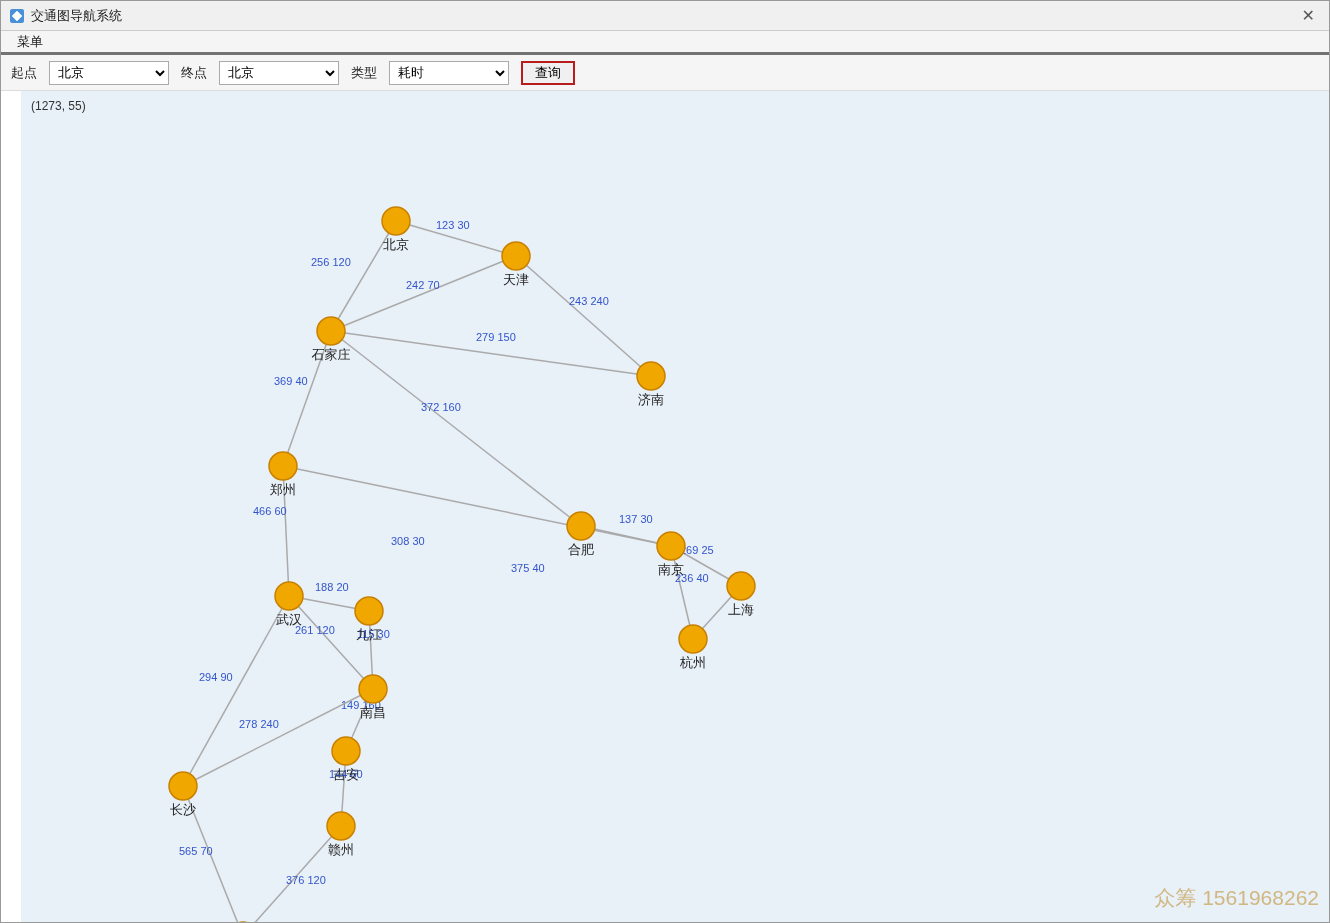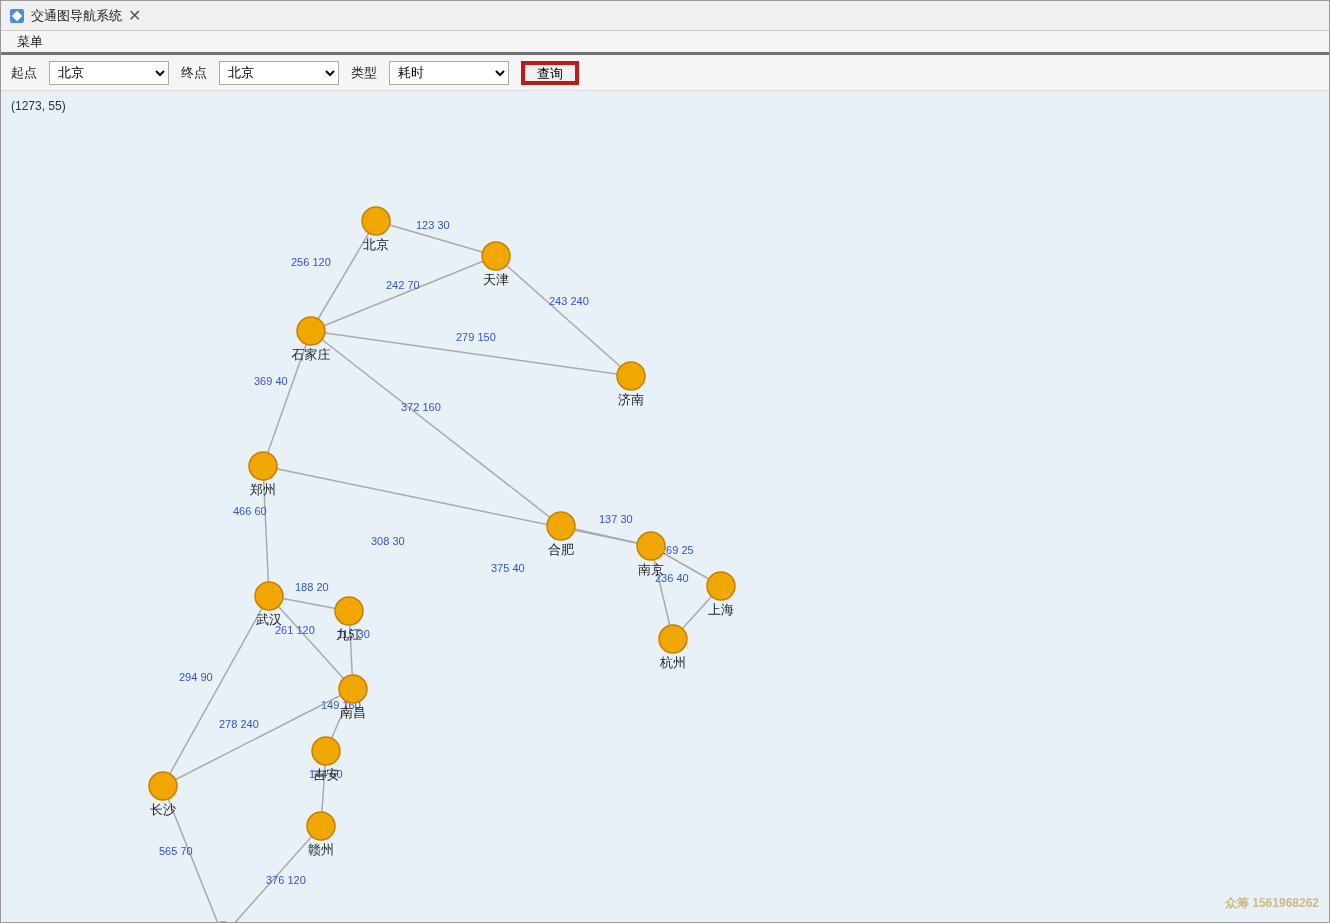--- a/index.html
+++ b/index.html
@@ -18,20 +18,21 @@
       display: flex;
       flex-direction: column;
     }
     .title-bar {
       background: #f0f0f0;
       height: 30px;
       display: flex;
       align-items: center;
       padding: 0 8px;
       border-bottom: 1px solid #ccc;
+      justify-content: space-between;
     }
     .title-bar-left {
       display: flex;
       align-items: center;
       gap: 6px;
       font-size: 13px;
       color: #222;
     }
     .title-icon {
       width: 16px;
@@ -78,51 +79,52 @@
       border: 1px solid #aaa;
       background: #fff;
       padding: 0 4px;
       width: 120px;
     }
     .toolbar button {
       height: 24px;
       padding: 0 12px;
       font-size: 13px;
       background: #f0f0f0;
-      border: 4px solid #b91c1c;
+      border: 2px solid #b91c1c;
       cursor: pointer;
       text-align: right;
     }
     .canvas-area {
       flex: 1;
       background: #e8f0f8;
       position: relative;
       overflow: hidden;
+      margin-left: 20px;
     }
     .coords {
       position: absolute;
       top: 8px;
       left: 10px;
       font-size: 12px;
       color: #333;
     }
     svg.graph {
       position: absolute;
       top: 0;
       left: 0;
       width: 100%;
       height: 100%;
     }
     .watermark {
       position: absolute;
       bottom: 10px;
       right: 10px;
-      font-size: 12px;
+      font-size: 21px;
       color: rgba(200, 160, 80, 0.7);
-      font-weight: bold;
+      font-weight: normal;
     }
   </style>
 </head>
 <body>
 
 <div class="window">
   <div class="title-bar">
     <div class="title-bar-left">
       <svg class="title-icon" viewBox="0 0 16 16">
         <rect x="1" y="1" width="14" height="14" rx="2" fill="#4a90d9"></rect>

